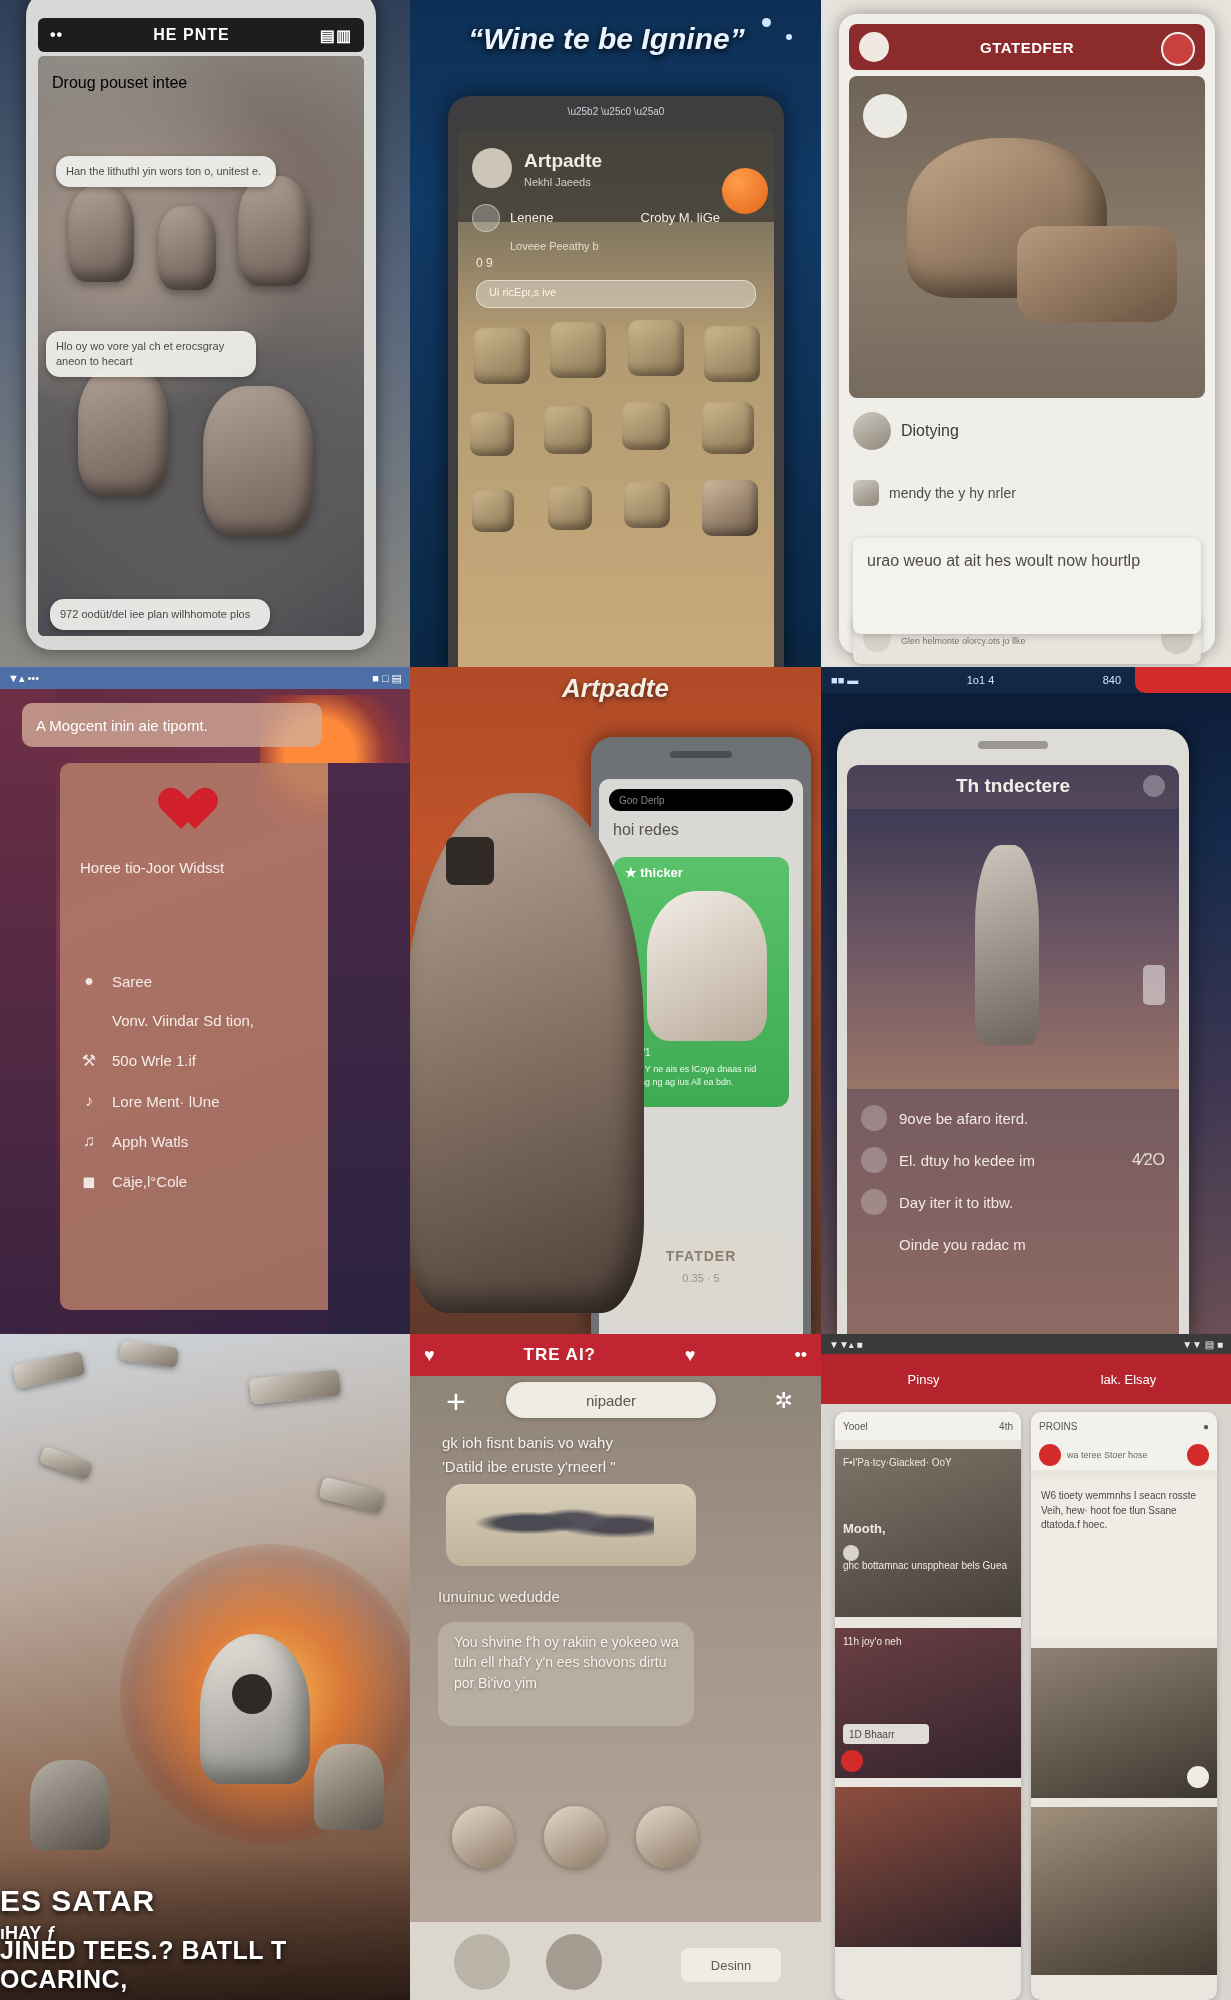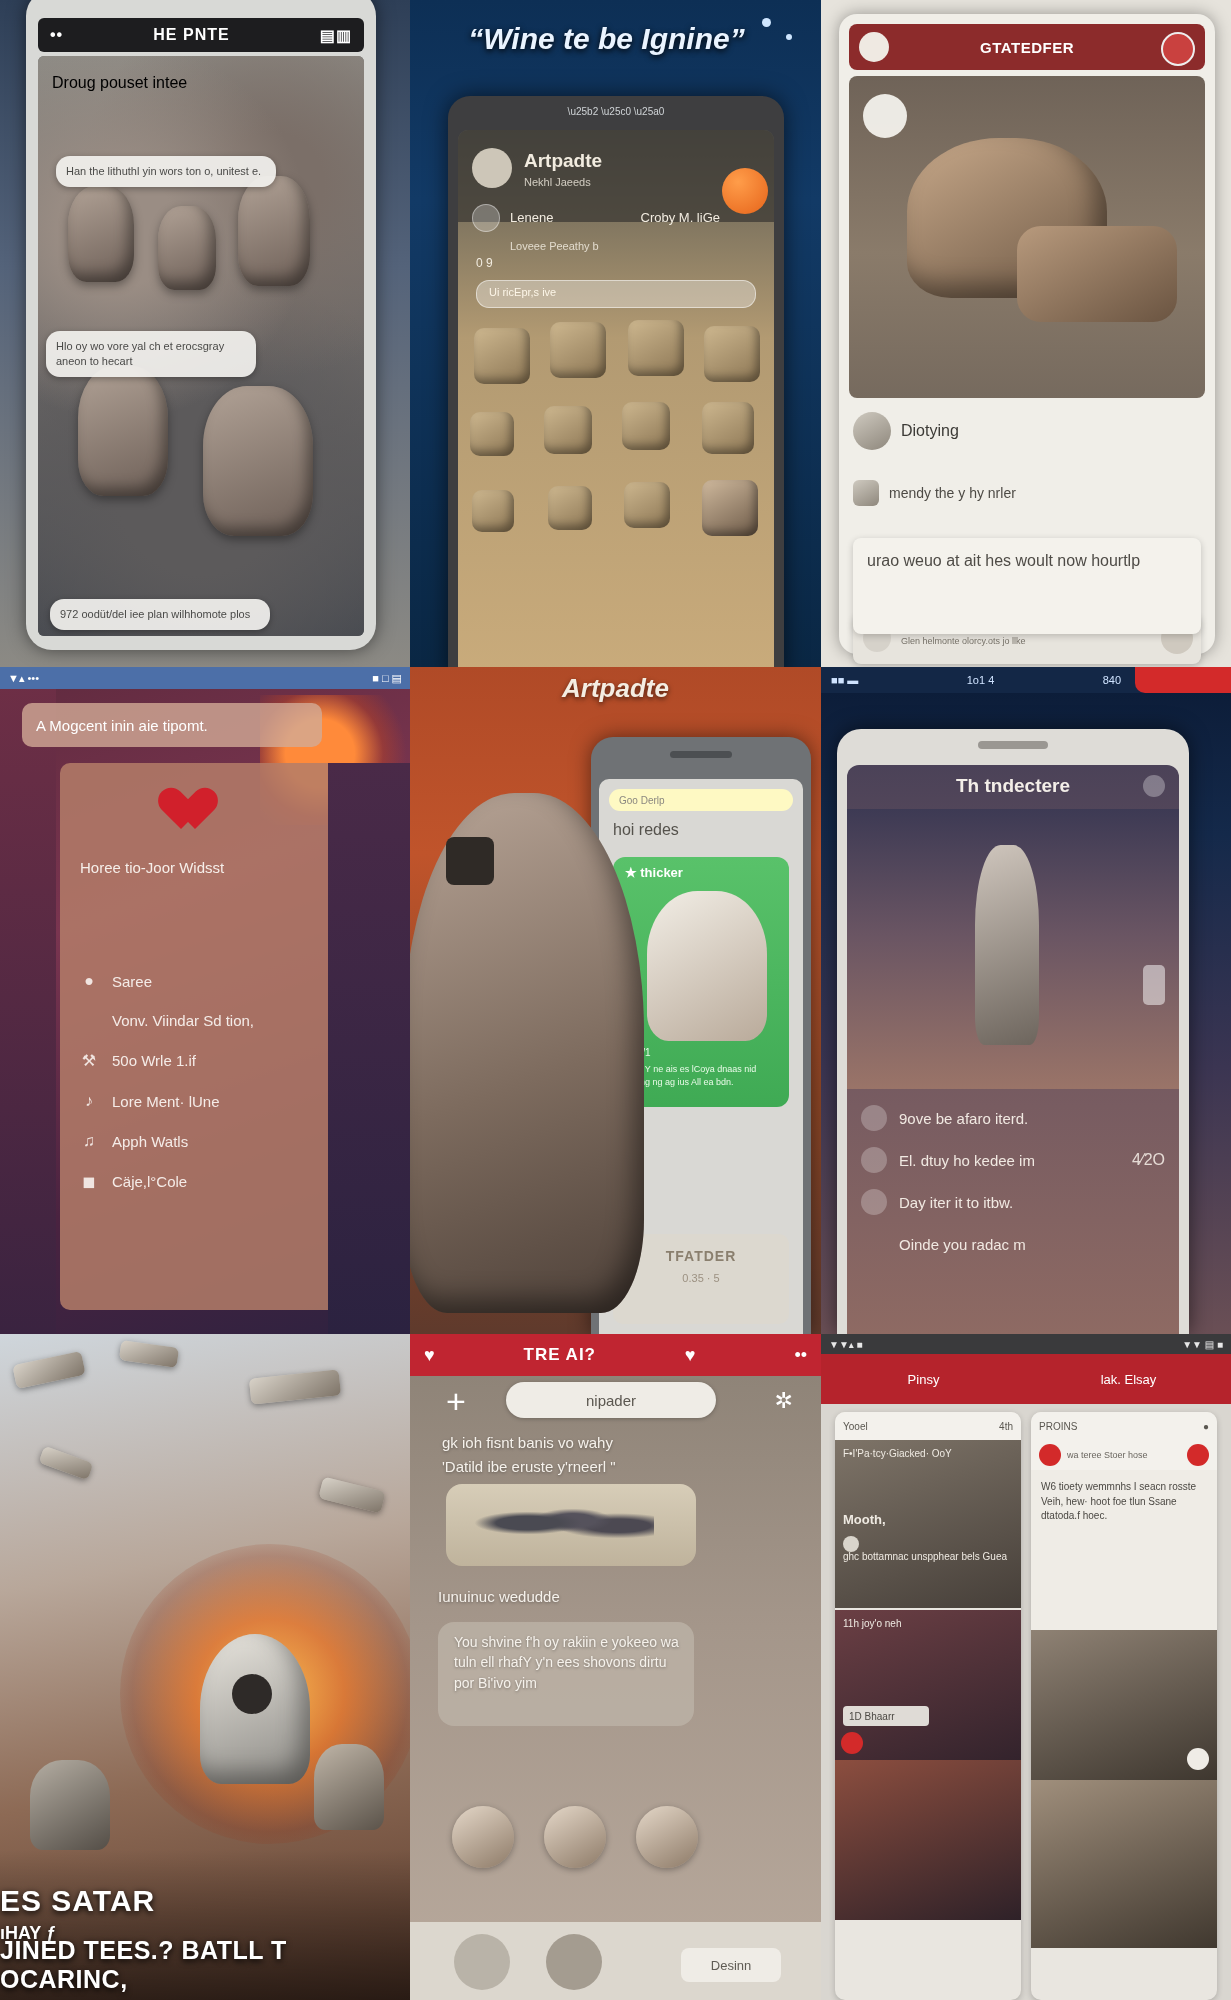--- a/index.html
+++ b/index.html
@@ -101,21 +101,21 @@
   .c8 .face{position:absolute;width:62px;height:62px;border-radius:50%;background:linear-gradient(150deg,#e4d7c8,#8e7b68);box-shadow:0 2px 6px rgba(0,0,0,.3);}
   .c8 .btm{position:absolute;left:0;right:0;bottom:0;height:78px;background:#dcd7ce;}
 
   
   .c9{background:#d9d6d0;}
   .c9 .statusbar{position:absolute;left:0;right:0;top:0;height:20px;background:#3a3a3c;display:flex;align-items:center;justify-content:space-between;color:#e8e8e8;font-size:10px;padding:0 8px;box-sizing:border-box;}
   .c9 .appbar{position:absolute;left:0;right:0;top:20px;height:50px;background:#b5232c;display:flex;align-items:center;}
   .c9 .tab{flex:1;text-align:center;color:#fff;font-size:13px;}
   .c9 .col{position:absolute;top:78px;bottom:0;width:190px;background:#e9e6e0;border-radius:10px;overflow:hidden;box-shadow:0 2px 6px rgba(0,0,0,.2);}
   .c9 .cardhdr{height:28px;background:#f3f1ec;display:flex;align-items:center;justify-content:space-between;padding:0 8px;box-sizing:border-box;color:#5a5750;font-size:10px;}
-  .c9 .ph{background:linear-gradient(160deg,#7e7468,#463f39);}
+  .c9 .ph{background:linear-gradient(160deg,#7e7468,#463f39);margin-top:9px;}
   .c9 .lbltxt{color:#efeae2;font-size:10px;position:absolute;}
   .c9 .redcirc{width:22px;height:22px;border-radius:50%;background:#d32a2a;}
 </style>
 </head>
 <body>
 
 <div class="grid">
 
   <div class="cell c1">
     <div class="phone">
@@ -250,21 +250,21 @@
       </div>
     </div>
     <div class="abs" style="right:0;top:96px;width:82px;bottom:0;background:linear-gradient(180deg,#4a2a48,#2b2240);"></div>
   </div>
 
   <div class="cell c5">
     <div class="title">Artpadte</div>
     <div class="phone">
       <div class="abs" style="left:50%;transform:translateX(-50%);top:14px;width:62px;height:7px;border-radius:4px;background:#4c4f52;"></div>
       <div class="scr">
-        <div class="abs" style="left:10px;right:10px;top:10px;height:22px;border-radius:11px;background:#fef9c3;color:#8b8880;font-size:10px;display:flex;align-items:center;padding-left:10px;box-sizing:border-box;">
+        <div class="abs" style="left:10px;right:10px;top:10px;height:22px;border-radius:11px;background:#000000;color:#8b8880;font-size:10px;display:flex;align-items:center;padding-left:10px;box-sizing:border-box;">
           <span>Goo Derlp</span>
         </div>
         <div class="abs" style="left:14px;top:42px;color:#55524c;font-size:16px;">hoi redes</div>
         <div class="green">
           <div class="abs" style="left:12px;top:8px;color:#fff;font-size:13px;font-weight:bold;">★ thicker</div>
           <div class="abs" style="left:34px;top:34px;width:120px;height:150px;border-radius:42% 42% 18% 18%;background:linear-gradient(150deg,#f2eee6,#b9aa9a);"></div>
           <div class="abs" style="left:12px;top:190px;color:#e8fbe8;font-size:10px;">♡ 0/1</div>
           <div class="abs" style="left:12px;right:12px;top:206px;color:#eafbe9;font-size:9px;line-height:1.4;">Mon Y ne ais es lCoya dnaas nid eeeng ng ag ius All ea bdn.</div>
         </div>
         <div class="foot">

